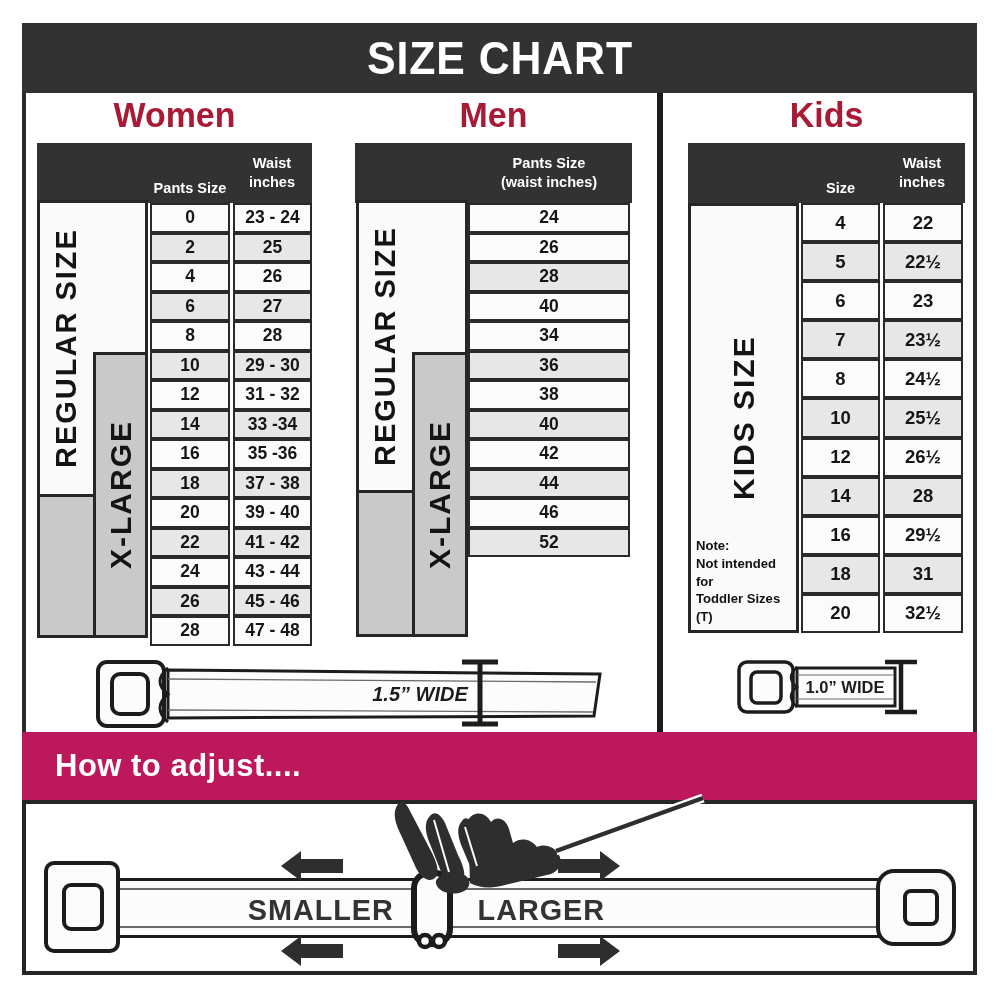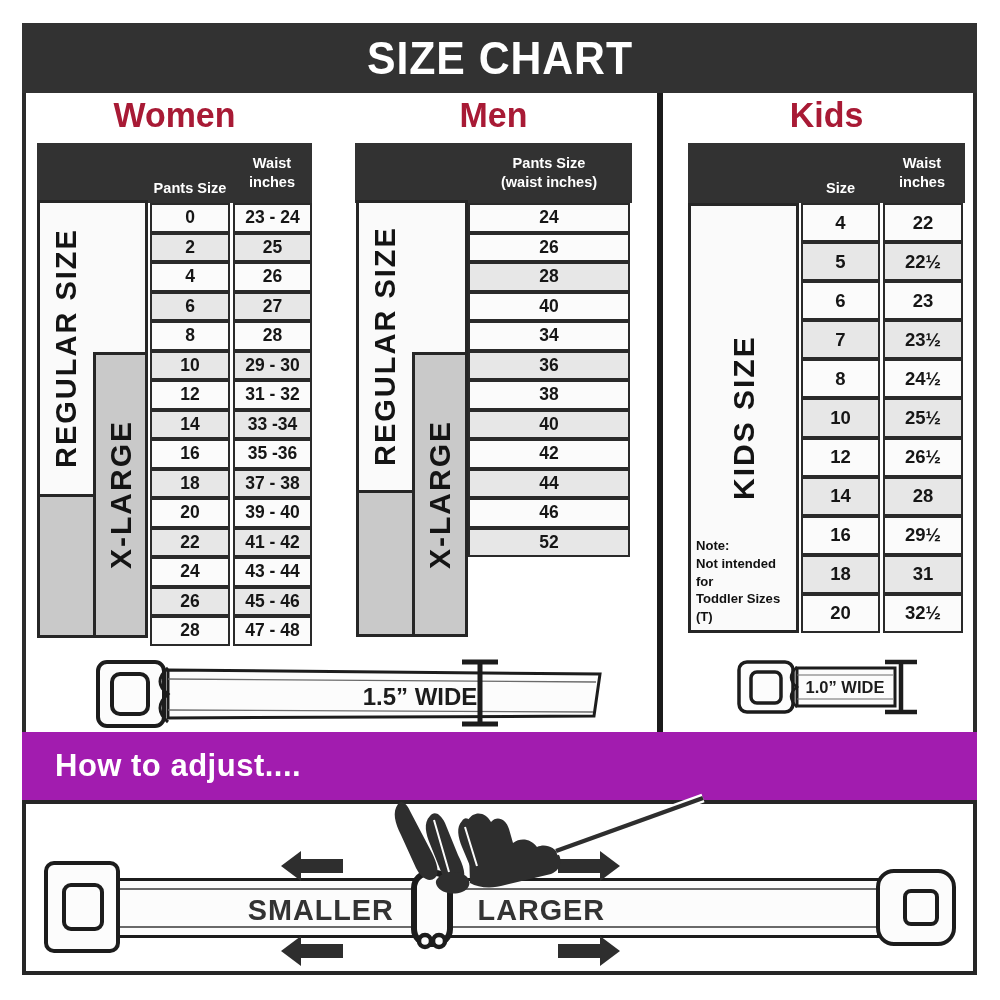--- a/index.html
+++ b/index.html
@@ -39,21 +39,21 @@
   .gbox{background:#c9c9c9;border:3px solid #262626;box-sizing:border-box;}
   .vlabel{position:absolute;inset:0;display:flex;align-items:center;justify-content:center;
           writing-mode:vertical-rl;transform:rotate(180deg);font-weight:bold;color:#141414;
           font-size:30px;letter-spacing:2px;white-space:nowrap;}
   .vlabel.left-half{right:auto;width:52px;}
   .note{position:absolute;left:5px;bottom:4px;font-size:13.5px;font-weight:bold;
         line-height:1.32;color:#111;text-align:left;transform:scaleX(.97);transform-origin:left bottom;}
   
   .belt-label{font-weight:bold;color:#1c1c1c;text-align:center;}
   
-  .band-adjust{left:22px;top:732px;width:955px;height:68px;background:#a21caf;text-decoration:underline;}
+  .band-adjust{left:22px;top:732px;width:955px;height:68px;background:#be185d;text-decoration:underline;}
   .adjust-title{position:absolute;left:33px;top:0;height:68px;display:flex;align-items:center;
                 color:#fff;font-size:31px;font-weight:bold;letter-spacing:.5px;}
   
   .illus-box{left:22px;top:800px;width:955px;height:175px;background:#fff;
              border:4px solid #262626;box-sizing:border-box;}
   .bigstrap{left:112px;top:878px;width:768px;height:60px;background:#fcfcfc;
             border:3px solid #1c1c1c;box-sizing:border-box;z-index:2;}
   .bigstrap::before,.bigstrap::after{content:"";position:absolute;left:0;right:0;height:2px;background:#6a6a6a;}
   .bigstrap::before{top:7px;} .bigstrap::after{bottom:7px;}
   .bigbuckle{left:44px;top:861px;width:76px;height:92px;background:#fcfcfc;border:4px solid #1c1c1c;
@@ -325,21 +325,21 @@
     </div>
 
   <svg class="abs" style="left:88px;top:652px;" width="520" height="82" viewBox="0 0 520 82">
     <polygon points="80,18 512,22 506,64 80,66" fill="#fcfcfc" stroke="#1c1c1c" stroke-width="3"></polygon>
     <path d="M80,27 L508,30 M80,58 L505,60" stroke="#6a6a6a" stroke-width="1.4" fill="none"></path>
     <rect x="10" y="10" width="66" height="64" rx="9" fill="#fcfcfc" stroke="#1c1c1c" stroke-width="4"></rect>
     <rect x="24" y="22" width="36" height="40" rx="8" fill="#fcfcfc" stroke="#1c1c1c" stroke-width="4"></rect>
     <path d="M80,16 Q64,30 80,42 Q64,56 80,70" fill="none" stroke="#1c1c1c" stroke-width="3"></path>
     <path d="M392,8 V74 M374,10 H410 M374,72 H410" stroke="#1c1c1c" stroke-width="5" fill="none"></path>
   </svg>
-  <div class="abs belt-label" style="left:340px;top:683px;width:160px;font-size:24px;">1.5” WIDE</div>
+  <div class="abs belt-label" style="left:340px;top:683px;width:160px;font-size:20px;font-style:italic;">1.5” WIDE</div>
 
   <svg class="abs" style="left:733px;top:656px;" width="200" height="62" viewBox="0 0 200 62">
     <rect x="64" y="12" width="98" height="38" fill="#fcfcfc" stroke="#1c1c1c" stroke-width="3"></rect>
     <path d="M64,19 H160 M64,43 H160" stroke="#6a6a6a" stroke-width="1.2" fill="none"></path>
     <rect x="6" y="6" width="54" height="50" rx="8" fill="#fcfcfc" stroke="#1c1c1c" stroke-width="3.5"></rect>
     <rect x="18" y="16" width="30" height="31" rx="6" fill="#fcfcfc" stroke="#1c1c1c" stroke-width="3.5"></rect>
     <path d="M64,11 Q52,22 64,31 Q52,40 64,51" fill="none" stroke="#1c1c1c" stroke-width="2.5"></path>
     <path d="M168,4 V58 M152,6 H184 M152,56 H184" stroke="#1c1c1c" stroke-width="4.5" fill="none"></path>
   </svg>
   <div class="abs belt-label" style="left:795px;top:678px;width:100px;font-size:16.5px;text-align:center;">1.0” WIDE</div>

